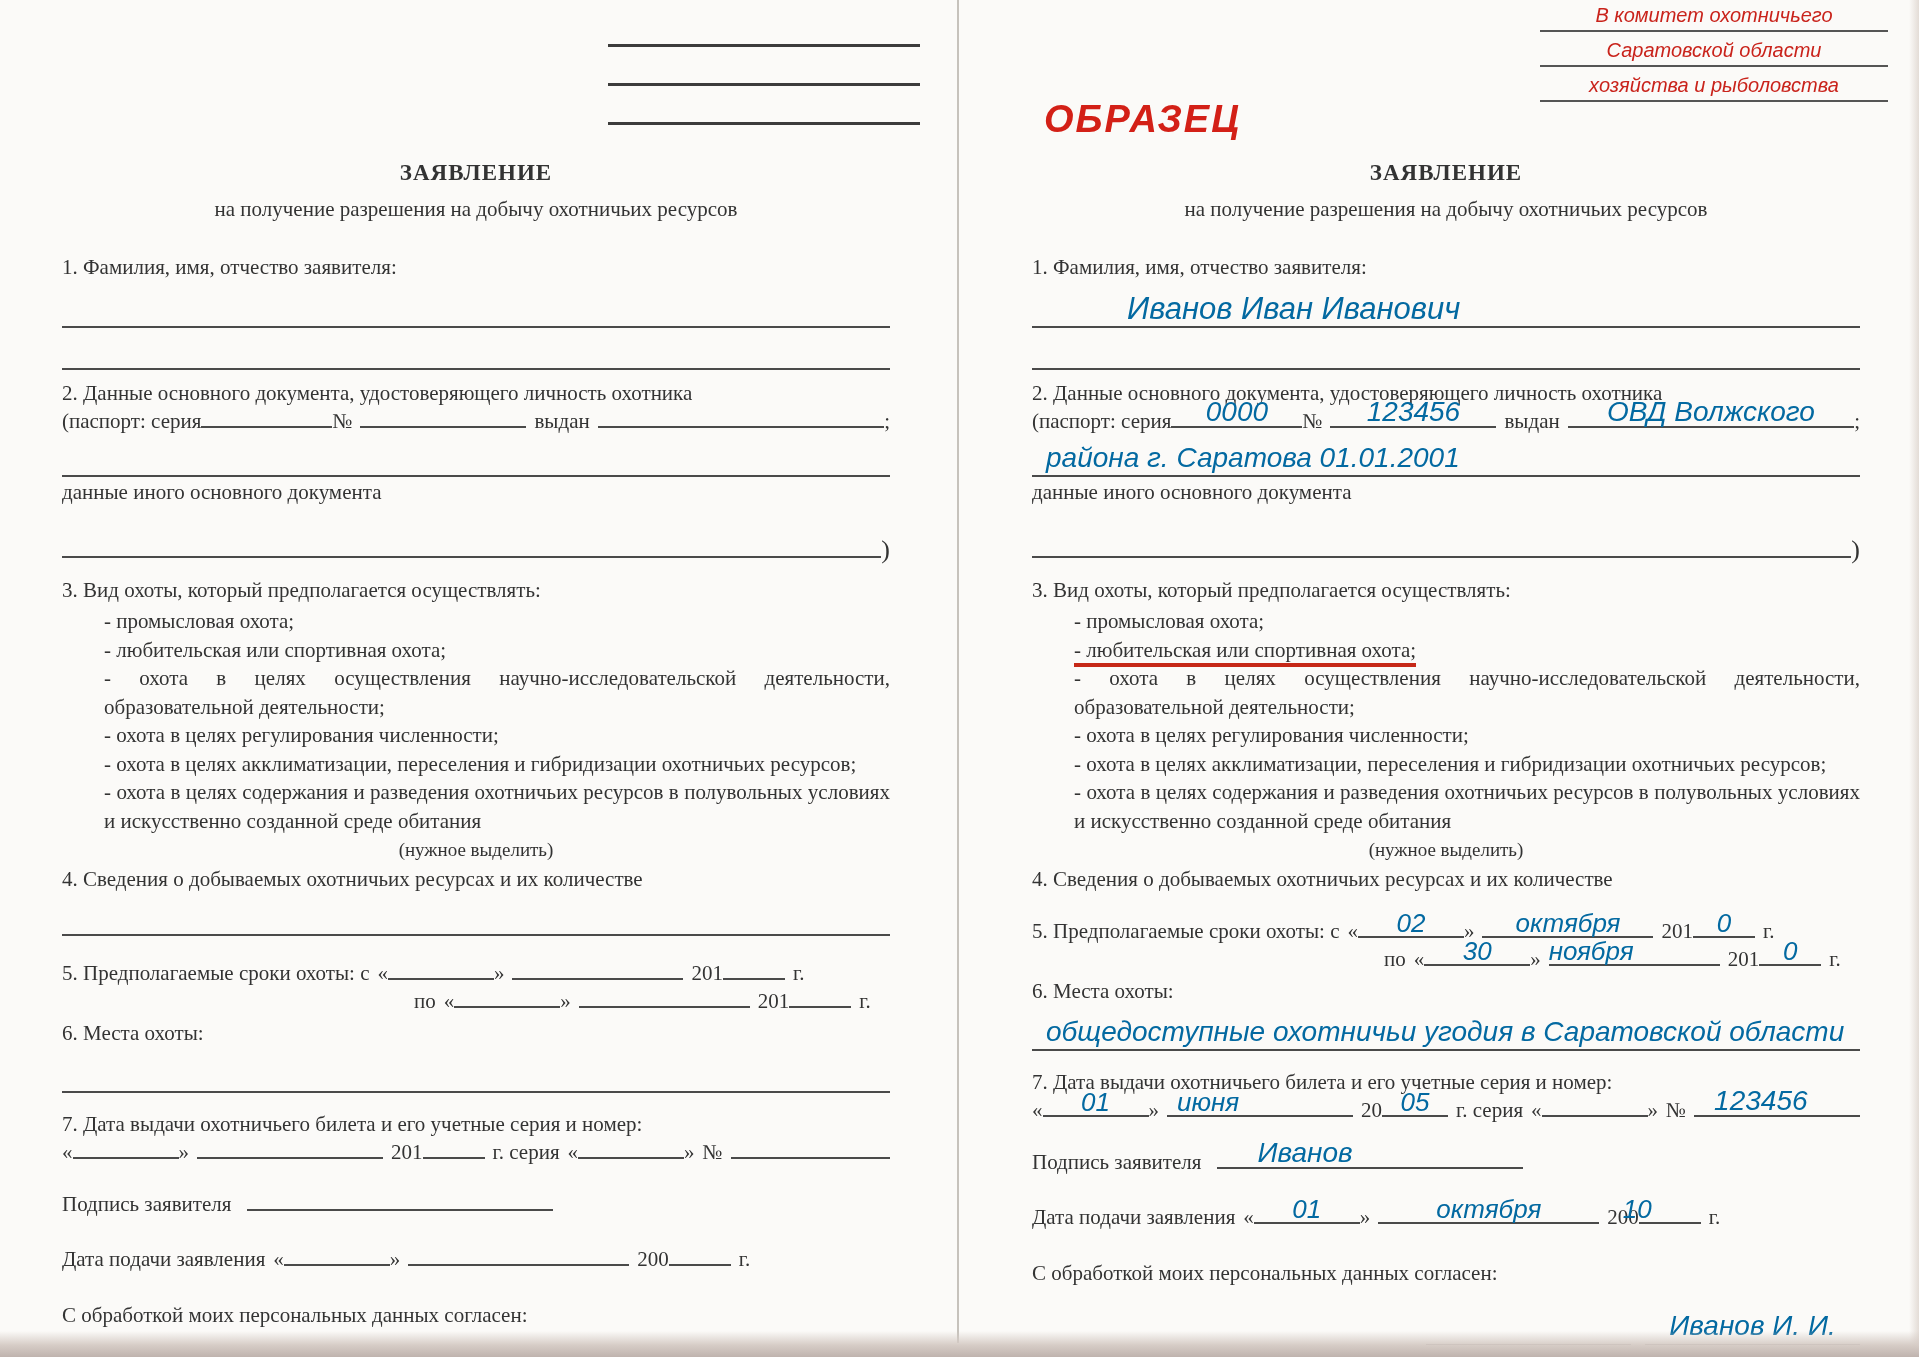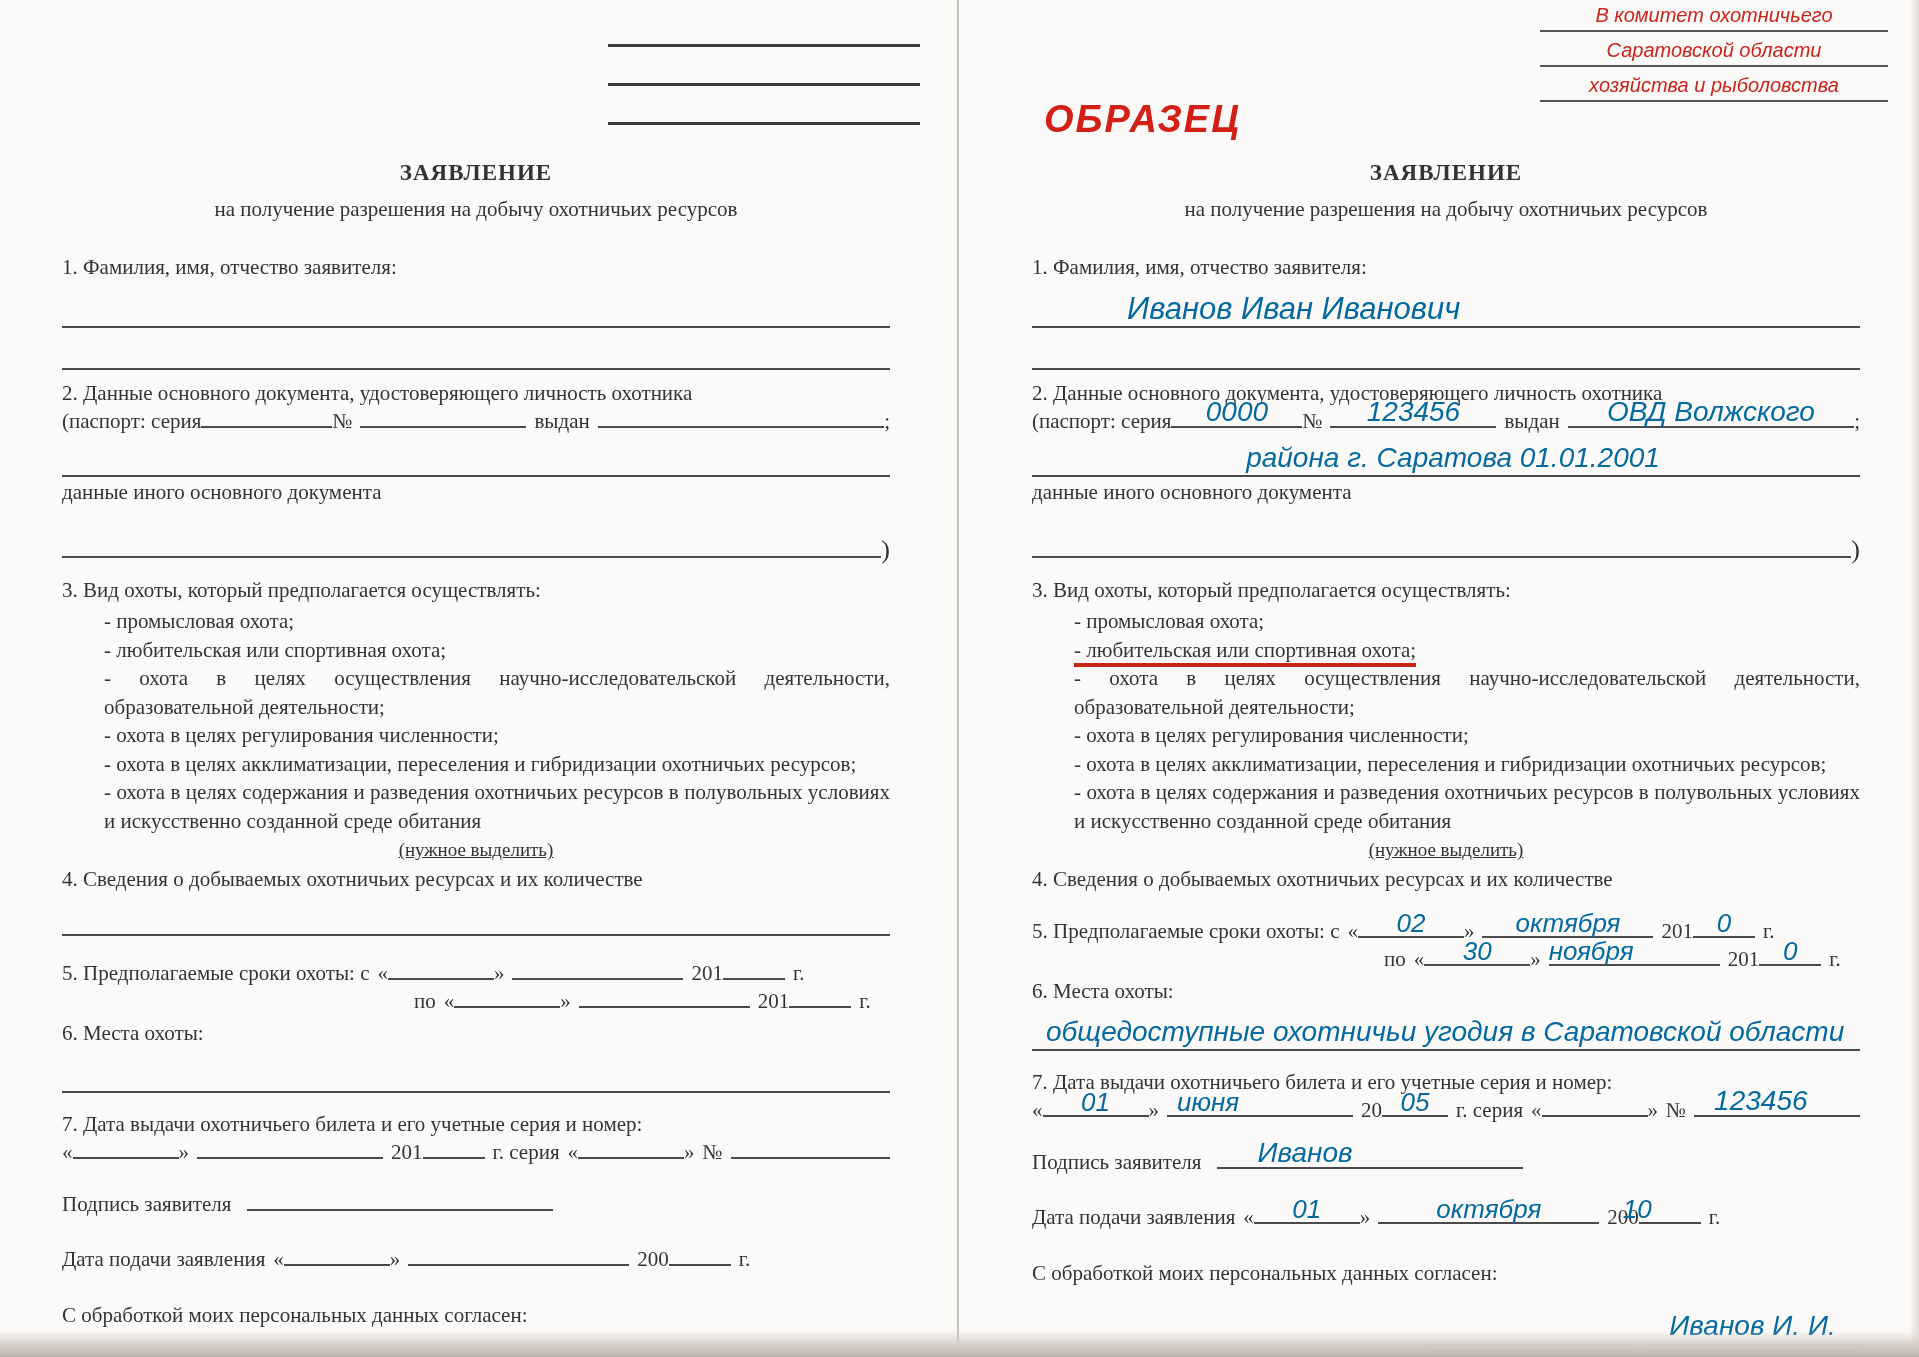--- a/index.html
+++ b/index.html
@@ -24,32 +24,32 @@
   .row .bl{align-self:baseline;padding-left:36px;}
   .w26{width:26px;}.w30{width:30px;}.w70{width:70px;}.w95{width:95px;}
   .w130{width:130px;}.w135{width:135px;}.w150{width:150px;}.w185{width:185px;}
   .w205{width:205px;}.w215{width:215px;}.w270{width:270px;}
   .grow{flex:1 1 auto;}
   .bl{position:relative;}
   .bl .hw{position:absolute;left:0;right:0;bottom:0;text-align:center;}
 
   .row{display:flex;align-items:baseline;white-space:pre;}
   .linerow{height:44px;border-bottom:2px solid #4a4a4a;display:flex;align-items:flex-end;position:relative;}
-  .linerow.short{height:40px;justify-content:center;}
+  .linerow.short{height:40px;}
 
   .top-lines{position:absolute;left:546px;top:8px;width:312px;}
   .top-lines .tl{height:36px;border-bottom:3px solid #3c3c3c;}
 
   .title{padding-top:158px;text-align:center;font-weight:bold;font-size:23px;letter-spacing:1px;}
   .subtitle{margin-top:8px;text-align:center;font-size:21px;}
   .label{margin-top:10px;}
   .s1{margin-top:30px;}
   .items{margin-top:2px;}
   .item{padding-left:42px;text-align:justify;line-height:1.36;}
-  .note{text-align:center;font-size:19px;margin-top:2px;text-decoration:underline;}
+  .note{text-align:center;font-size:19px;margin-top:2px;}
   .mt18{margin-top:18px;}
   .mt24{margin-top:24px;}
   .mt28{margin-top:28px;}
   .indent350{margin-left:352px;}
   .sp{display:inline-block;width:8px;}
 
   .sigblock{margin-top:16px;}
   .sigrow{display:flex;justify-content:flex-end;gap:14px;}
   .sigrow .bl{height:40px;border-bottom-width:2px;align-self:flex-end;}
 

